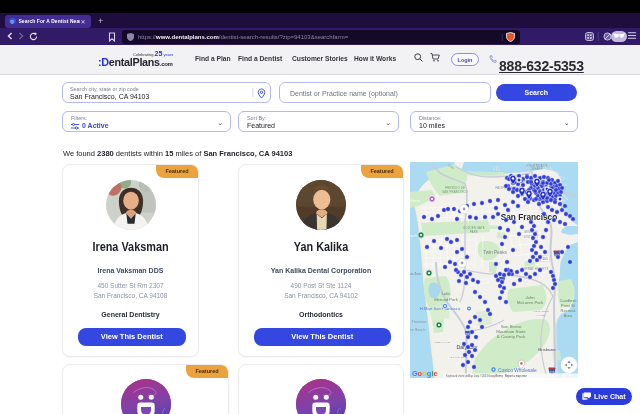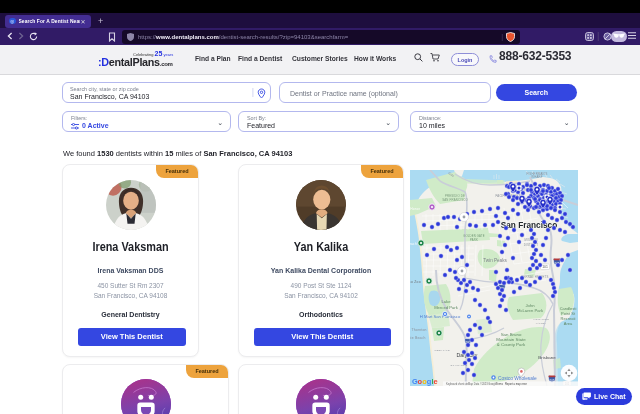--- a/index.html
+++ b/index.html
@@ -28,21 +28,21 @@
   #siteheader { left:0; top:45px; width:640px; height:30px; background:#f2f2f4; border-bottom:1px solid #d9d9dc; }
   #logo { left:98px; top:50px; }
   #logo .celebrate { font-size:4px; color:#333; position:absolute; left:35px; top:0px; white-space:nowrap; }
   #logo .celebrate b { color:#2330e0; font-size:7px; }
   #logo .celebrate i { color:#2330e0; font-size:4px; font-style:normal; }
   #logo .main { font-size:10.8px; font-weight:bold; color:#26262b; letter-spacing:-0.3px; position:absolute; top:6px; left:0; white-space:nowrap; }
   #logo .main .bl { color:#2330e0; }
   #logo .main .com { font-size:6px; font-weight:bold; }
   .navlink { top:54px; font-size:7.6px; font-weight:bold; color:#33333a; white-space:nowrap; transform:scaleX(0.88); transform-origin:left center; }
   #login { left:451px; top:52.5px; width:28px; height:13px; border:1px solid #8e8ed8; border-radius:7px; color:#4a4ab8; font-size:5.5px; font-weight:bold; text-align:center; line-height:12px; background:#f8f8fb; }
-  #phone { left:499px; top:49px; font-size:12px; font-weight:bold; color:#2a2a33; letter-spacing:-0.2px; }
+  #phone { left:499px; top:58px; font-size:14px; font-weight:bold; color:#2a2a33; letter-spacing:-0.2px;text-decoration:underline; }
 
   
   .input { border:1px solid #b3b8ee; border-radius:6px; background:#fff; }
   #in1 { left:62px; top:82px; width:209px; height:21px; }
   #in1 .lab { position:absolute; left:7px; top:3px; font-size:5.4px; color:#7d828f; }
   #in1 .val { position:absolute; left:7px; top:10px; font-size:7px; color:#23242b; }
   #in1 .pinsep { position:absolute; right:16px; top:4px; color:#c9cdee; font-size:9px; }
   #in2 { left:279px; top:82px; width:211.5px; height:21px; }
   #in2 .ph { position:absolute; left:10px; top:7px; font-size:7px; color:#6f7480; }
   #searchbtn { left:495.5px; top:84.3px; width:81.5px; height:17px; background:#3447e1; border-radius:8.5px; color:#fff; font-size:7px; font-weight:bold; text-align:center; line-height:17px; }
@@ -63,21 +63,21 @@
   .card { background:#fff; border:1px solid #ececee; border-radius:8px; box-shadow:0 1px 2px rgba(0,0,0,0.04); }
   .feat { position:absolute; top:0; right:0; width:42px; height:13px; background:#eda33d; border-radius:0 7px 0 8px; color:#46300a; font-size:5.5px; font-weight:bold; text-align:center; line-height:13px; }
   #card1 { left:62px; top:164px; width:137px; height:193px; }
   #card2 { left:238px; top:164px; width:166px; height:193px; }
   .avatar { position:absolute; left:50%; top:15px; transform:translateX(-50%); width:50px; height:50px; border-radius:50%; overflow:hidden; }
   .cname { position:absolute; left:0; width:100%; top:75px; text-align:center; font-size:12.5px; font-weight:bold; color:#1e2027; transform:scaleX(0.87); }
   .corp { position:absolute; left:0; width:100%; top:101.5px; text-align:center; font-size:7px; font-weight:bold; color:#3e4a61; }
   .addr1 { position:absolute; left:0; width:100%; top:116.5px; text-align:center; font-size:6.5px; color:#8b93a3; }
   .addr2 { position:absolute; left:0; width:100%; top:127px; text-align:center; font-size:6.5px; color:#8b93a3; }
   .spec { position:absolute; left:0; width:100%; top:145.5px; text-align:center; font-size:7px; font-weight:bold; color:#272c38; }
-  .viewbtn { position:absolute; left:15px; right:12.5px; top:163px; height:17.5px; background:#3447e1; border-radius:3px; color:#fff; font-size:7.5px; font-weight:bold; text-align:center; line-height:17.5px; }
+  .viewbtn { position:absolute; left:15px; right:12.5px; top:163px; height:17.5px; background:#3447e1; border-radius:8px; color:#fff; font-size:7.5px; font-weight:bold; text-align:center; line-height:17.5px; }
   #card3 { left:62px; top:364px; width:167px; height:60px; }
   #card4 { left:238px; top:364px; width:166px; height:60px; }
   .pavatar { position:absolute; left:50%; top:13.5px; transform:translateX(-50%); width:50px; height:50px; border-radius:50%; background:linear-gradient(135deg,#7b3fe4 0%, #a0288f 100%); }
 
   
   #livechat { left:576px; top:388px; width:56px; height:16.5px; background:#2b3bdc; border-radius:9px; color:#fff; font-size:7px; font-weight:bold; display:flex; align-items:center; justify-content:center; }
 </style>
 </head>
 <body>
 
@@ -186,21 +186,21 @@
     <span class="lab">Sort By:</span>
     <span class="val">Featured</span>
     <span class="chev">⌄</span>
   </div>
   <div class="abs drop" id="drop3">
     <span class="lab">Distance:</span>
     <span class="val">10 miles</span>
     <span class="chev">⌄</span>
   </div>
 
-  <div class="abs" id="results">We found <b>1530</b> dentists within <b>15</b> miles of <b>San Francisco, CA 94103</b></div>
+  <div class="abs" id="results">We found <b>2380</b> dentists within <b>15</b> miles of <b>San Francisco, CA 94103</b></div>
 
   <div class="abs card" id="card1">
     <div class="feat">Featured</div>
     <div class="avatar" id="av1"><svg width="50" height="50" viewBox="0 0 64 64">
       <rect width="64" height="64" fill="#ccd1ca"></rect>
       <circle cx="9" cy="9" r="11" fill="#bc4f40" opacity="0.75"></circle>
       <circle cx="24" cy="3" r="8" fill="#7d9b6b" opacity="0.7"></circle>
       <circle cx="51" cy="6" r="9" fill="#93a886" opacity="0.55"></circle>
       <rect x="44" y="0" width="20" height="42" fill="#bcc1bc" opacity="0.8"></rect>
       <path d="M32,10 C22,10 16.5,17 16.5,27 C16.5,36 19,43 22,47 L18,56 C25,62 39,62 46,56 L42,47 C45,43 47.5,36 47.5,27 C47.5,17 42,10 32,10 Z" fill="#40302a"></path>
@@ -266,21 +266,21 @@
       <circle cx="26" cy="26" r="26" fill="url(#pg2)"></circle>
       <path d="M13,14 C20,8 32,7 36,13 C38,16 34,18 28,17" stroke="#c77bd0" stroke-width="1" fill="none" opacity="0.8"></path>
       <path d="M46,30 C42,33 42,40 46,44" stroke="#9a7ad0" stroke-width="1" fill="none" opacity="0.8"></path>
       <circle cx="20.5" cy="19" r="2.6" fill="#fff"></circle>
       <circle cx="31.5" cy="19" r="2.6" fill="#fff"></circle>
       <path d="M20,24.5 h12 a3,3 0 0 1 3,3 v6 a5.5,5.5 0 0 1 -5.5,5.5 h-7 a5.5,5.5 0 0 1 -5.5,-5.5 v-6 a3,3 0 0 1 3,-3 Z" fill="#fff"></path>
       <path d="M20.8,29 h10.4 v3.2 a5.2,5.2 0 0 1 -10.4,0 Z" fill="#7b48b5"></path>
     </svg></div>
   </div>
 
-  <div class="abs" id="mapwrap" style="left:410px; top:162px; width:168px; height:216px; overflow:hidden;margin-top:8px;">
+  <div class="abs" id="mapwrap" style="left:410px; top:162px; width:168px; height:216px; overflow:hidden;">
     <svg width="168" height="216" viewBox="0 0 168 216" xmlns="http://www.w3.org/2000/svg" font-family="Liberation Sans, sans-serif">
       <rect width="168" height="216" fill="#f2f1ec"></rect>
       <path d="M0,0 L44,0 L45,3 C40,7 34,11 28,13 C20,16 13,21 8,30 C4,37 2,42 0,46 Z" fill="#abdbf2"></path>
       <path d="M0,40 L5,42 C7,53 9,62 10,72 L12,92 C13,112 15,132 18,152 C20,167 21,182 23,196 L25,216 L0,216 Z" fill="#abdbf2"></path>
       <path d="M54,0 L168,0 L168,64 L166,62 C160,58 156,54 153,49 C150,44 149,40 150,34 C151,27 152,22 151,17 C149,12 146,9 140,8 L133,7 C125,9 115,10 105,11 C95,12 84,13 72,13 C64,13 58,12 50,8 L52,6 Z" fill="#abdbf2"></path>
       <path d="M116,1 L119,5 M122,1 L125,5 M128,2 L131,6 M134,3 L137,7 M140,5 L143,9 M146,9 L150,12 M150,14 L155,17 M151,22 L157,24 M150,30 L157,31 M150,38 L156,39 M152,46 L158,48" stroke="#cfe4ef" stroke-width="1"></path>
       <path d="M168,64 L158,64 C152,66 150,69 152,71 L160,73 L168,72 Z" fill="#abdbf2"></path>
       <path d="M168,80 L160,83 C156,88 153,93 151,99 C149,105 151,111 149,117 L148,124 L158,126 L168,122 Z" fill="#abdbf2"></path>
       <path d="M168,120 L163,122 C166,130 164,140 159,148 L151,152 C147,158 146,166 147,174 L148,216 L168,216 Z" fill="#abdbf2"></path>
       <path d="M151,152 C148,160 147,168 148,176 L149,216 L145,216 L144,182 C143,168 145,158 151,152 Z" fill="#abdbf2" opacity="0.6"></path>

